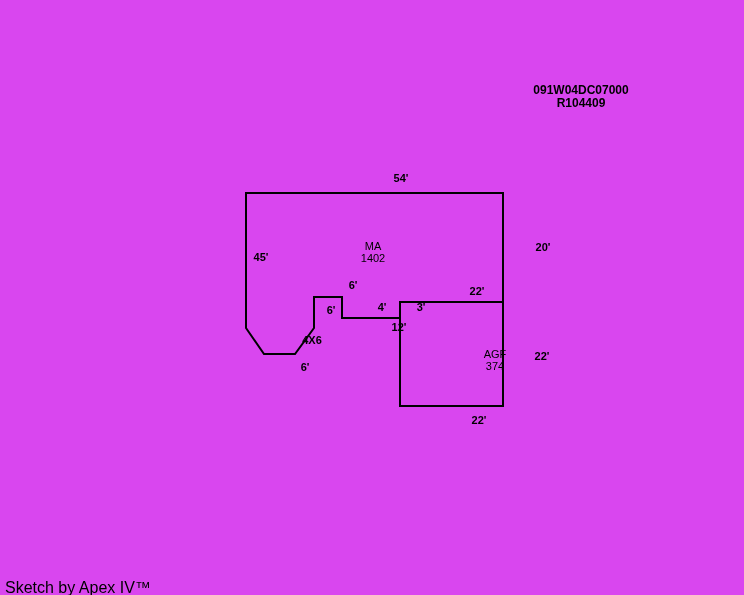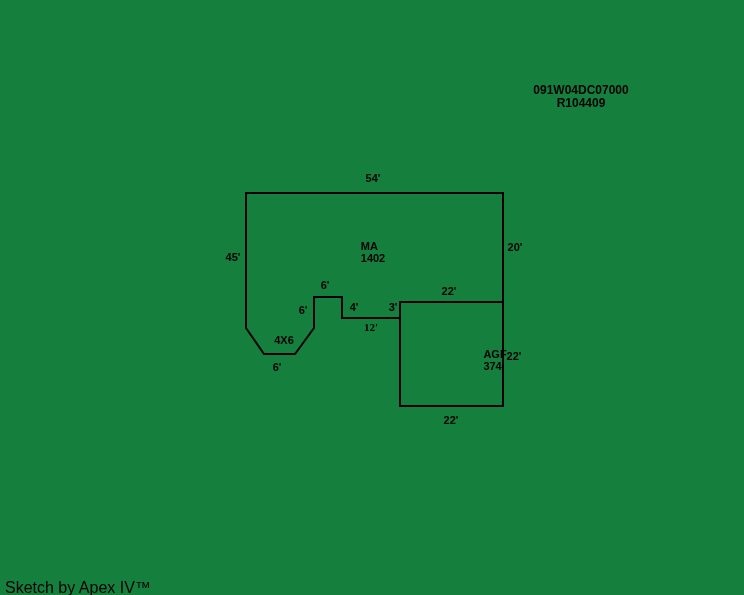--- a/index.html
+++ b/index.html
@@ -4,21 +4,21 @@
 <style>
   html, body {
     margin: 0;
     padding: 0;
     background: #ffffff;
   }
   .canvas {
     position: relative;
     width: 744px;
     height: 595px;
-    background: #15803d;
+    background: #d946ef;
     overflow: hidden;
     font-family: "Liberation Sans", sans-serif;
     color: #000000;
   }
   .parcel-header {
     position: absolute;
     left: 581px;
     top: 84px;
     transform: translateX(-50%);
     text-align: center;
@@ -38,26 +38,28 @@
     stroke-width: 2;
     stroke-linejoin: miter;
   }
   .dim {
     position: absolute;
     transform: translate(-50%, -50%);
     font-size: 11px;
     font-weight: bold;
     white-space: nowrap;
     line-height: 11px;
+    margin-left: 28px;
   }
   .area-label {
     position: absolute;
     transform: translate(-50%, -50%);
+    text-align: center;
     font-size: 11px;
-    font-weight: bold;
+    font-weight: normal;
     line-height: 12px;
     white-space: nowrap;
   }
   .credit {
     position: absolute;
     left: 5px;
     top: 579px;
     font-size: 16px;
     font-weight: normal;
     white-space: nowrap;
@@ -76,21 +78,21 @@
   <svg class="floorplan-svg" width="744" height="595" viewBox="0 0 744 595">
     <polygon points="246,193 503,193 503,302 400,302 400,318 342,318 342,297 314,297 314,328 295,354 264,354 246,328"></polygon>
     <polygon points="400,302 503,302 503,406 400,406"></polygon>
   </svg>
 
   <div class="dim" style="left:373px; top:178px;">54'</div>
   <div class="dim" style="left:233px; top:257px;">45'</div>
   <div class="dim" style="left:515px; top:247px;">20'</div>
   <div class="dim" style="left:449px; top:291px;">22'</div>
   <div class="dim" style="left:393px; top:307px;">3'</div>
-  <div class="dim" style="left:371px; top:327px;font-family:Liberation Serif, serif;">12'</div>
+  <div class="dim" style="left:371px; top:327px;">12'</div>
   <div class="dim" style="left:354px; top:307px;">4'</div>
   <div class="dim" style="left:325px; top:285px;">6'</div>
   <div class="dim" style="left:303px; top:310px;">6'</div>
   <div class="dim" style="left:284px; top:340px;">4X6</div>
   <div class="dim" style="left:277px; top:367px;">6'</div>
   <div class="dim" style="left:514px; top:356px;">22'</div>
   <div class="dim" style="left:451px; top:420px;">22'</div>
 
   <div class="area-label" style="left:373px; top:252px;">
     <div>MA</div>

